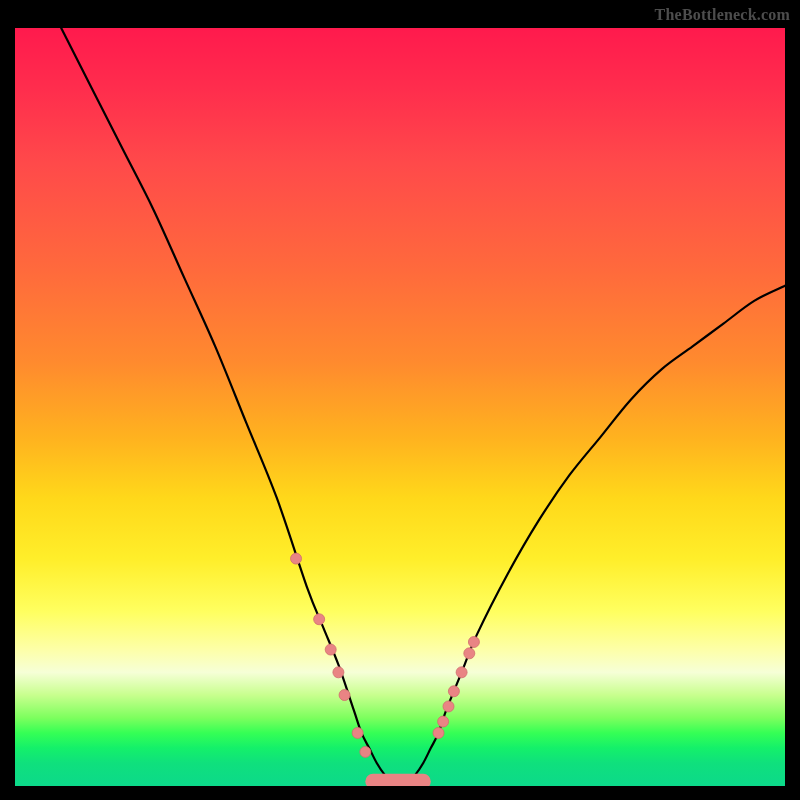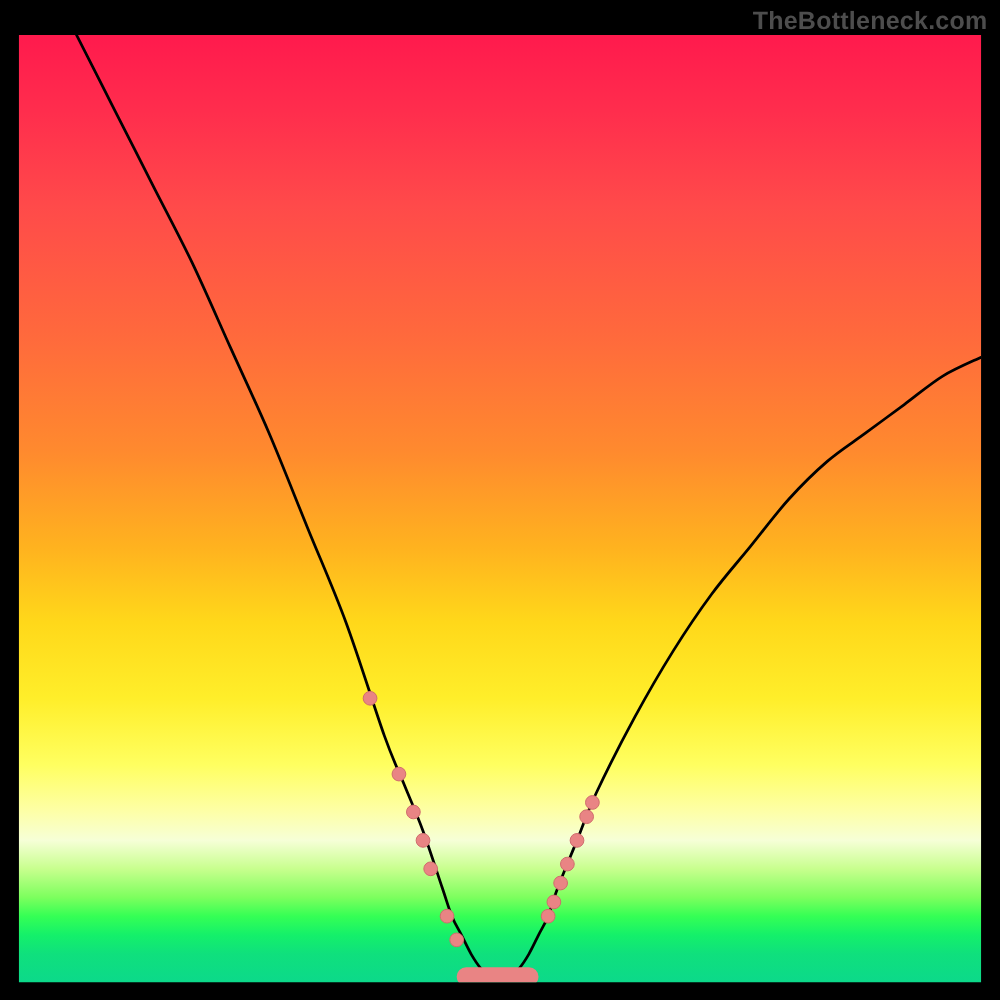--- a/index.html
+++ b/index.html
@@ -7,22 +7,22 @@
   .frame {
     position: relative;
     width: 800px;
     height: 800px;
     background: #000;
   }
   .watermark {
     position: absolute;
     top: 6px;
     right: 10px;
-    font-family: Liberation Sans, sans-serif;
-    font-size: 20px;
+    font-family: Liberation Serif, serif;
+    font-size: 16px;
     font-weight: 600;
     color: #4d4d4d;
     letter-spacing: 0.2px;
     z-index: 4;
   }
   .plot-area {
     position: absolute;
     left: 15px;
     top: 28px;
     width: 770px;

